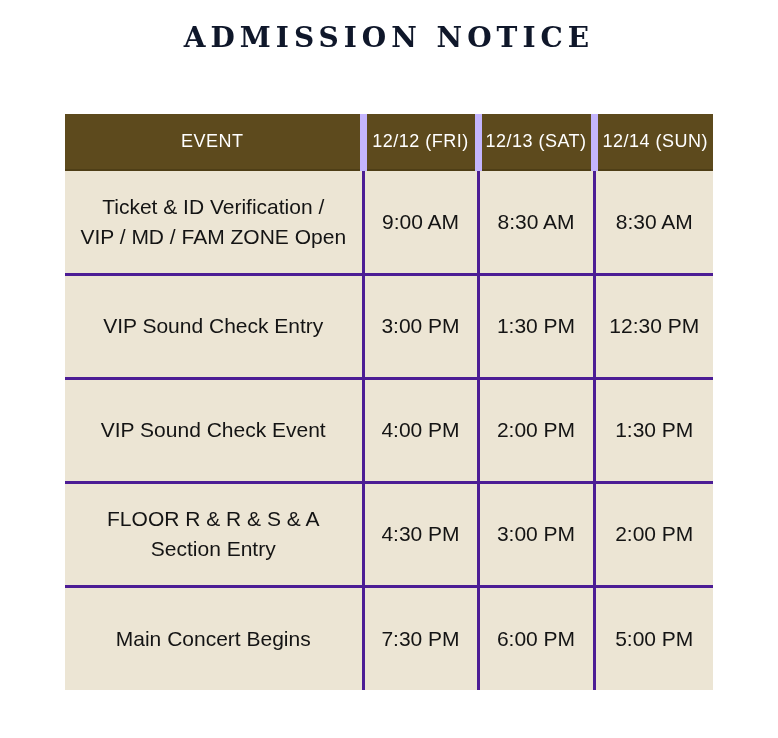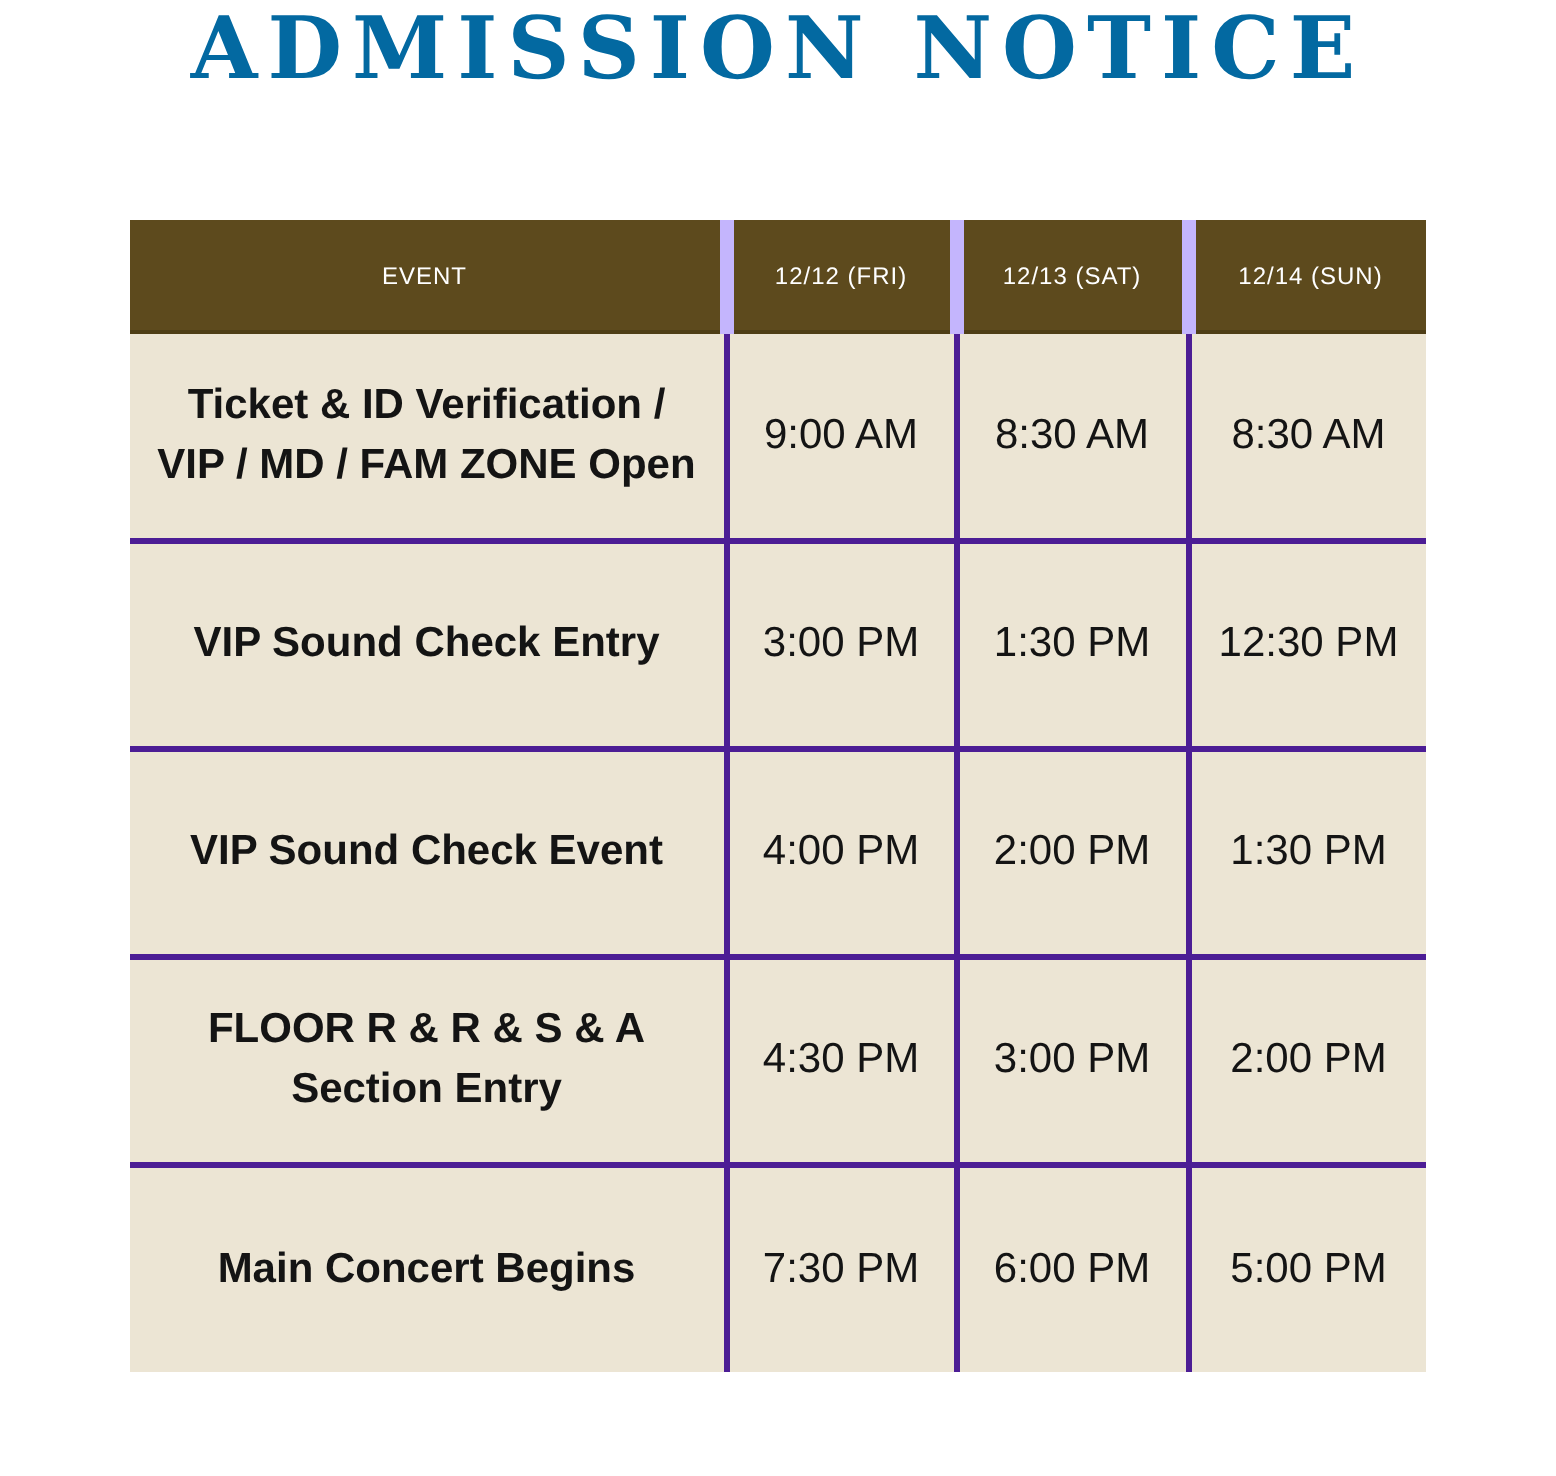--- a/index.html
+++ b/index.html
@@ -4,38 +4,39 @@
 <style>
   * { margin: 0; padding: 0; box-sizing: border-box; }
   html, body { background: #ffffff; }
   body {
     width: 778px;
     height: 738px;
     font-family: "Liberation Sans", "DejaVu Sans", sans-serif;
     overflow: hidden;
   }
   .page-title {
+    margin-top: 21px;
     text-align: center;
     font-family: "DejaVu Serif", serif;
     font-weight: 700;
-    font-size: 43px;
+    font-size: 28px;
     letter-spacing: 5px;
-    color: #0369a1;
+    color: #0f172a;
   }
   table.schedule {
     border-collapse: collapse;
     table-layout: fixed;
     width: 648px;
     margin: 60px auto 0 auto;
   }
   .schedule th {
     background: #5d4a1d;
     color: #ffffff;
     font-weight: 400;
-    font-size: 12px;
+    font-size: 18px;
     height: 56px;
     letter-spacing: 0.5px;
     text-align: center;
     vertical-align: middle;
     border-bottom: 2px solid #4e3e16;
   }
   .schedule th + th { border-left: 7px solid #c4b5fd; }
   .schedule td {
     background: #ece5d4;
     color: #141414;
@@ -43,21 +44,21 @@
     vertical-align: middle;
     height: 104px;
     font-size: 21px;
     border: 3px solid #4c1d95;
   }
   .schedule td:first-child { border-left: none; }
   .schedule td:last-child { border-right: none; }
   .schedule tbody tr:first-child td { border-top: none; }
   .schedule tbody tr:last-child td { border-bottom: none; }
   .event-cell {
-    font-weight: 700;
+    font-weight: 400;
     font-size: 18px;
     line-height: 30px;
     padding: 0 13px;
   }
   .event-line { display: block; }
   .event-line:empty { display: none; }
 </style>
 </head>
 <body>
 

